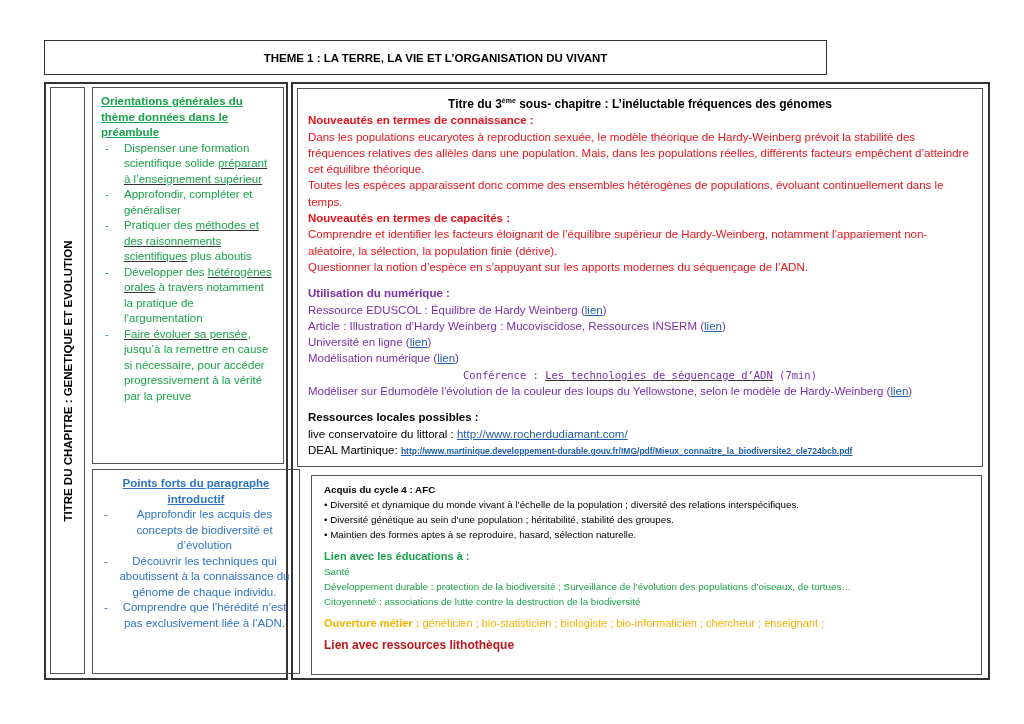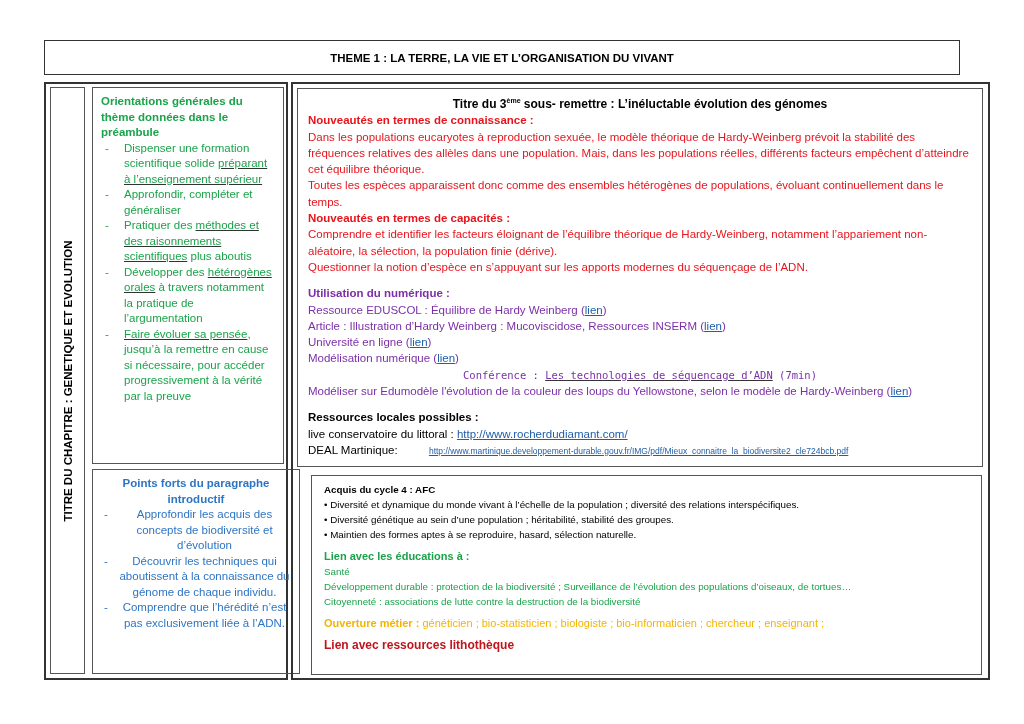--- a/index.html
+++ b/index.html
@@ -1,47 +1,47 @@
 <!DOCTYPE html>
 <html><head>
 <meta charset="utf-8">
 <style>
   html, body { margin:0; padding:0; }
   body { width:1024px; height:724px; background:#ffffff; position:relative; overflow:hidden;
          font-family:"Liberation Sans", sans-serif; color:#000; }
   .box { position:absolute; box-sizing:border-box; }
-  #theme-box { left:44px; top:40px; width:916px; height:35px; border:1px solid #333;
+  #theme-box { left:44px; top:40px; width:783px; height:35px; border:1px solid #333;
                display:flex; align-items:center; justify-content:center;
                font-size:11.5px; font-weight:bold; }
   #left-outer { left:44px; top:82px; width:244px; height:598px; border:2px solid #333; }
   #vertical-col { left:50px; top:87px; width:35px; height:587px; border:1px solid #555; }
   #vertical-title { position:absolute; left:50%; top:50%; transform:translate(-50%,-50%) rotate(-90deg);
                     white-space:nowrap; font-weight:bold; font-size:11.5px; }
   #orient-box { left:92px; top:87px; width:192px; height:377px; border:1px solid #555;
                 padding:6px 8px; color:#1aa34a; font-size:11.5px; line-height:15.5px; }
   #points-box { left:92px; top:469px; width:208px; height:205px; border:1px solid #555;
                 padding:6px 8px; color:#2e75c4; font-size:11.5px; line-height:15.5px;text-align:center; }
-  .hdr { font-weight:bold; }
+  .hdr { font-weight:bold;text-decoration:underline; }
   ul.dash { list-style:none; margin:0; padding:0; }
   ul.dash li { position:relative; padding-left:23px; }
   ul.dash li::before { content:"-"; position:absolute; left:4px; }
   #points-box ul.dash li { padding-left:17px; }
   #points-box ul.dash li::before { left:3px; }
   .u { text-decoration:underline; text-decoration-color:#333; }
   .bold { font-weight:bold; }
   #right-outer { left:291px; top:82px; width:699px; height:598px; border:2px solid #333; }
   #main-box { left:297px; top:88px; width:686px; height:379px; border:1px solid #555;
               padding:4px 10px; font-size:11.5px; line-height:16.3px; }
   #sub-title { text-align:center; font-size:12px; font-weight:bold; }
   #sub-title sup { font-size:7px; }
   .red { color:#e8141c; }
   .purple { color:#7b2fa8; }
   .link { color:#1f5ea8; text-decoration:underline;text-align:center; }
   .mono { font-family:"DejaVu Sans Mono", monospace; font-size:10.5px;text-align:center; }
-  .smalllink { font-size:8.5px; font-weight:normal;margin-left:28px; }
+  .smalllink { font-size:8.5px; font-weight:bold; }
   .gap { height:10px; }
   #acquis-box { left:311px; top:475px; width:671px; height:200px; border:1px solid #555;
                 padding:6px 12px; font-size:9.8px; line-height:15px; }
   .green2 { color:#1aa34a; }
   .orange { color:#f5b400; }
   .darkred { color:#c0141c; }
   .secgap { height:7px; }
 </style>
 </head>
 <body>
@@ -71,26 +71,26 @@
   <ul class="dash">
     <li>Approfondir les acquis des concepts de biodiversité et d’évolution</li>
     <li>Découvrir les techniques qui aboutissent à la connaissance du génome de chaque individu.</li>
     <li>Comprendre que l’hérédité n’est pas exclusivement liée à l’ADN.</li>
   </ul>
 </div>
 
 <div id="right-outer" class="box"></div>
 
 <div id="main-box" class="box">
-  <div id="sub-title"><span>Titre du 3</span><sup>ème</sup><span> sous- remettre : L’inéluctable évolution des génomes</span></div>
+  <div id="sub-title"><span>Titre du 3</span><sup>ème</sup><span> sous- chapitre : L’inéluctable fréquences des génomes</span></div>
   <div class="red bold">Nouveautés en termes de connaissance :</div>
   <div class="red">Dans les populations eucaryotes à reproduction sexuée, le modèle théorique de Hardy-Weinberg prévoit la stabilité des fréquences relatives des allèles dans une population. Mais, dans les populations réelles, différents facteurs empêchent d’atteindre cet équilibre théorique.</div>
   <div class="red">Toutes les espèces apparaissent donc comme des ensembles hétérogènes de populations, évoluant continuellement dans le temps.</div>
   <div class="red bold">Nouveautés en termes de capacités :</div>
-  <div class="red">Comprendre et identifier les facteurs éloignant de l’équilibre théorique de Hardy-Weinberg, notamment l’appariement non-aléatoire, la sélection, la population finie (dérive).</div>
+  <div class="red">Comprendre et identifier les facteurs éloignant de l’équilibre supérieur de Hardy-Weinberg, notamment l’appariement non-aléatoire, la sélection, la population finie (dérive).</div>
   <div class="red">Questionner la notion d’espèce en s’appuyant sur les apports modernes du séquençage de l’ADN.</div>
   <div class="gap"></div>
   <div class="purple bold">Utilisation du numérique :</div>
   <div class="purple"><span>Ressource EDUSCOL : Équilibre de Hardy Weinberg (</span><a class="link">lien</a><span>)</span></div>
   <div class="purple"><span>Article : Illustration d’Hardy Weinberg :  Mucoviscidose, Ressources INSERM (</span><a class="link">lien</a><span>)</span></div>
   <div class="purple"><span>Université en ligne (</span><a class="link">lien</a><span>)</span></div>
   <div class="purple"><span>Modélisation numérique (</span><a class="link">lien</a><span>)</span></div>
   <div class="purple mono"><span>Conférence : </span><a class="u" style="color:#7b2fa8">Les technologies de séquencage d’ADN</a><span> (7min)</span></div>
   <div class="purple"><span>Modéliser sur Edumodèle l'évolution de la couleur des loups du Yellowstone, selon le modèle de Hardy-Weinberg (</span><a class="link">lien</a><span>)</span></div>
   <div class="gap"></div>

